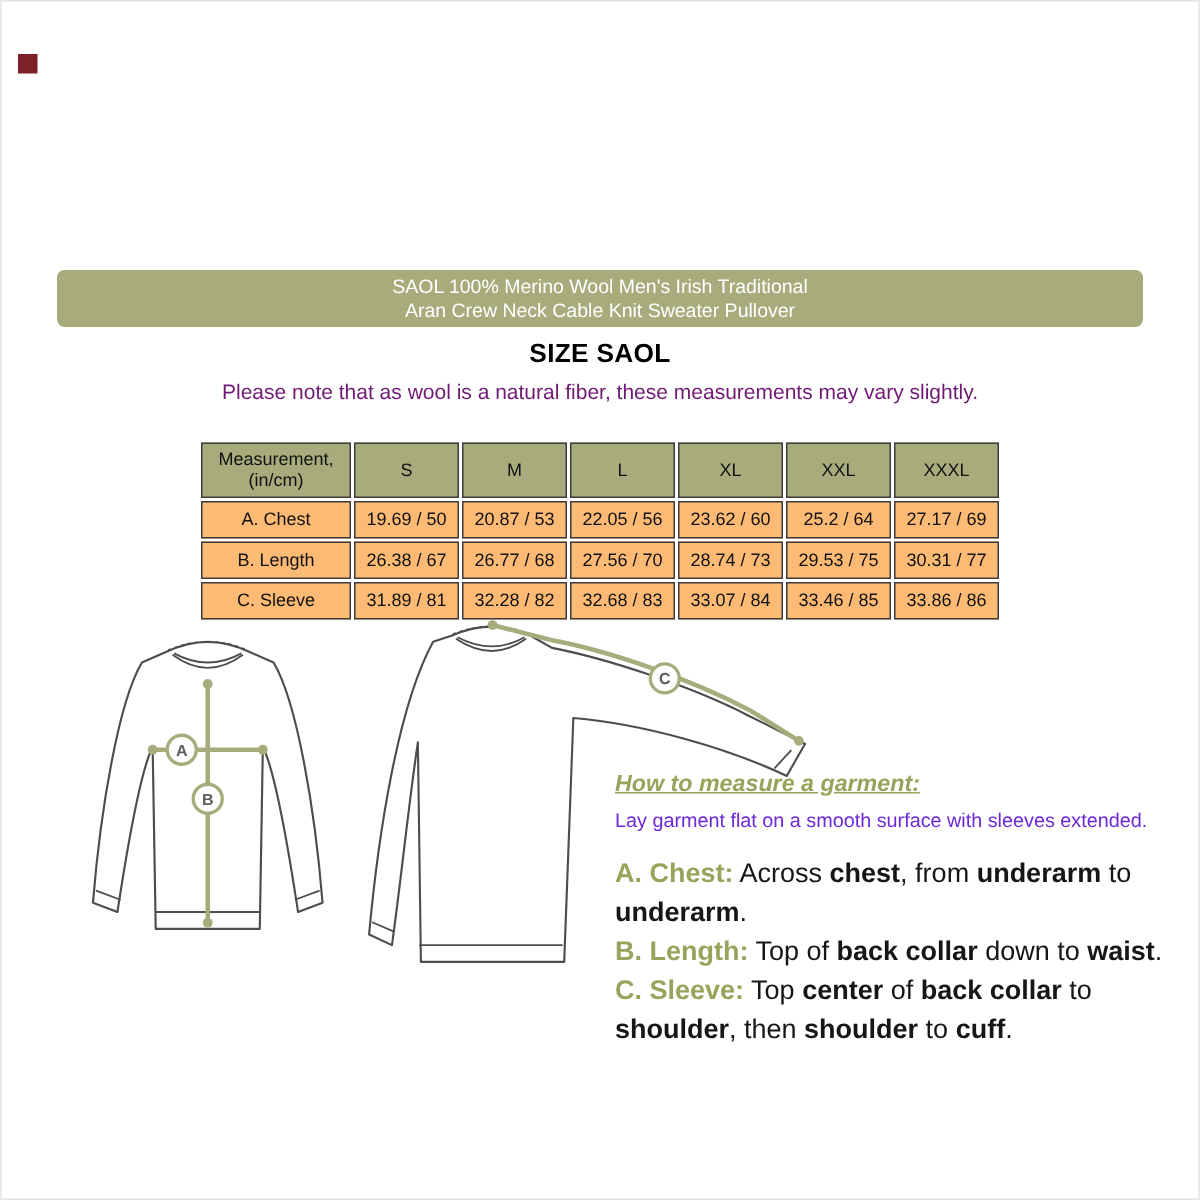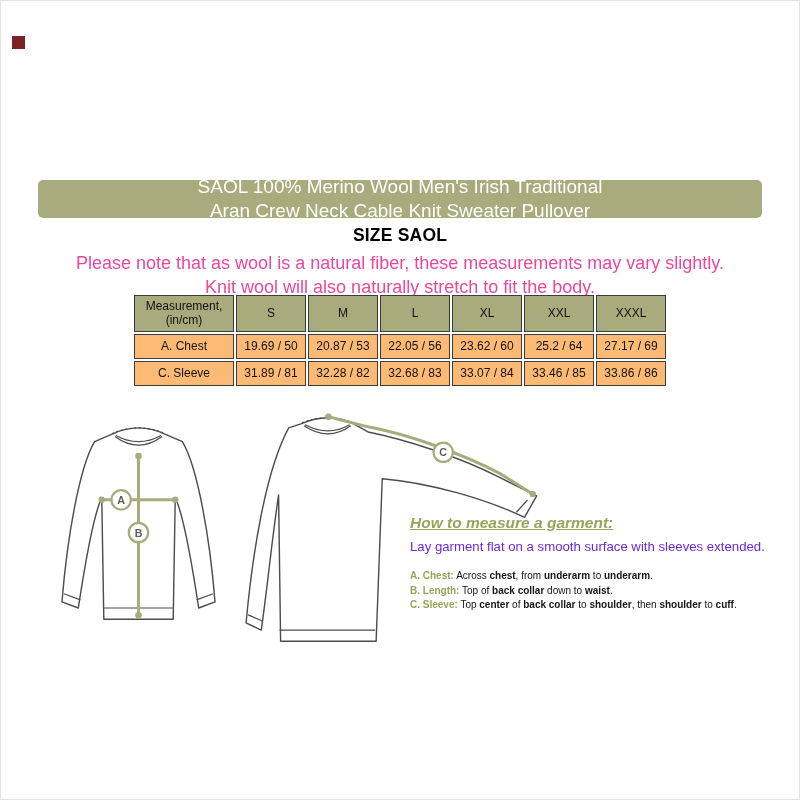--- a/index.html
+++ b/index.html
@@ -8,66 +8,65 @@
 
   .canvas { position:relative; width:800px; height:800px; background:#fff;
             overflow:hidden; box-shadow: inset 0 0 0 1px #e4e4e4; }
 
   .corner-marker { position:absolute; left:12px; top:36px; width:13px; height:13px;
                    background:#7d2128; }
 
   .banner { position:absolute; left:38px; top:180px; width:724px; height:38px;
             background:var(--accent); border-radius:5px; color:#fff;
             display:flex; flex-direction:column; align-items:center; justify-content:center;
-            font-size:19px; line-height:1.25; text-align:center; }
+            font-size:13px; line-height:1.25; text-align:center; }
 
   .page-title { position:absolute; top:225px; left:0; width:100%; text-align:center;
                 font-size:17.5px; font-weight:700; color:#000; letter-spacing:.2px; }
 
   .note { position:absolute; top:252px; left:0; width:100%; text-align:center;
-          font-size:18px; line-height:1.33; color:#ec4899; }
+          font-size:14px; line-height:1.33; color:#701a75; }
 
   .size-table { position:absolute; top:293px; left:50%; transform:translateX(-50%);
                 border-collapse:separate; border-spacing:2.5px; }
   .size-table th, .size-table td { border:1px solid var(--border); text-align:center;
                 font-size:12px; color:#111; }
   .size-table th { background:var(--accent); font-weight:400; padding:3px 6px;
                 height:34px; min-width:70px; line-height:1.2; }
   .size-table th:first-child { min-width:100px; }
   .size-table td { padding:4px 4px; height:25px; background:#fdba74; }
 
   svg.sweater { position:absolute; }
   .sweater-front { left:36px;  top:408px; width:205px; height:250px; }
   .sweater-side  { left:242px; top:404px; width:315px; height:252px; }
 
   .instructions { position:absolute; left:410px; top:514px; width:378px; }
   .howto-title { font-size:15.5px; font-weight:700; font-style:italic; color:var(--accent-text);text-decoration:underline; }
   .howto-sub   { margin-top:7px; font-size:13.2px; color:#6d28d9; }
   .howto-items { margin-top:15px; }
-  .howto-item  { font-size:10px; line-height:1.45; color:#161616; }
+  .howto-item  { font-size:18px; line-height:1.45; color:#161616; }
   .howto-item .item-label { color:var(--accent-text); font-weight:700; }
   .howto-item b { font-weight:700; }
 </style>
 </head>
 <body>
 
 <div class="canvas">
 
   <div class="corner-marker"></div>
 
   <div class="banner">
     <div>SAOL 100% Merino Wool Men's Irish Traditional</div>
     <div>Aran Crew Neck Cable Knit Sweater Pullover</div>
   </div>
 
   <div class="page-title">SIZE SAOL</div>
 
   <div class="note">
     <span>Please note that as wool is a natural fiber, these measurements may vary slightly.</span><br>
-    <span>Knit wool will also naturally stretch to fit the body.</span>
   </div>
 
   <table class="size-table">
     <thead>
       <tr id="size-table-head">
           <th>Measurement,<br>(in/cm)</th>
           <th>S</th>
           <th>M</th>
           <th>L</th>
           <th>XL</th>
@@ -77,20 +76,29 @@
     </thead>
     <tbody id="size-table-body">
         <tr>
           <td>A. Chest</td>
           <td>19.69 / 50</td>
           <td>20.87 / 53</td>
           <td>22.05 / 56</td>
           <td>23.62 / 60</td>
           <td>25.2 / 64</td>
           <td>27.17 / 69</td>
+        </tr>
+        <tr>
+          <td>B. Length</td>
+          <td>26.38 / 67</td>
+          <td>26.77 / 68</td>
+          <td>27.56 / 70</td>
+          <td>28.74 / 73</td>
+          <td>29.53 / 75</td>
+          <td>30.31 / 77</td>
         </tr>
         <tr>
           <td>C. Sleeve</td>
           <td>31.89 / 81</td>
           <td>32.28 / 82</td>
           <td>32.68 / 83</td>
           <td>33.07 / 84</td>
           <td>33.46 / 85</td>
           <td>33.86 / 86</td>
         </tr>

